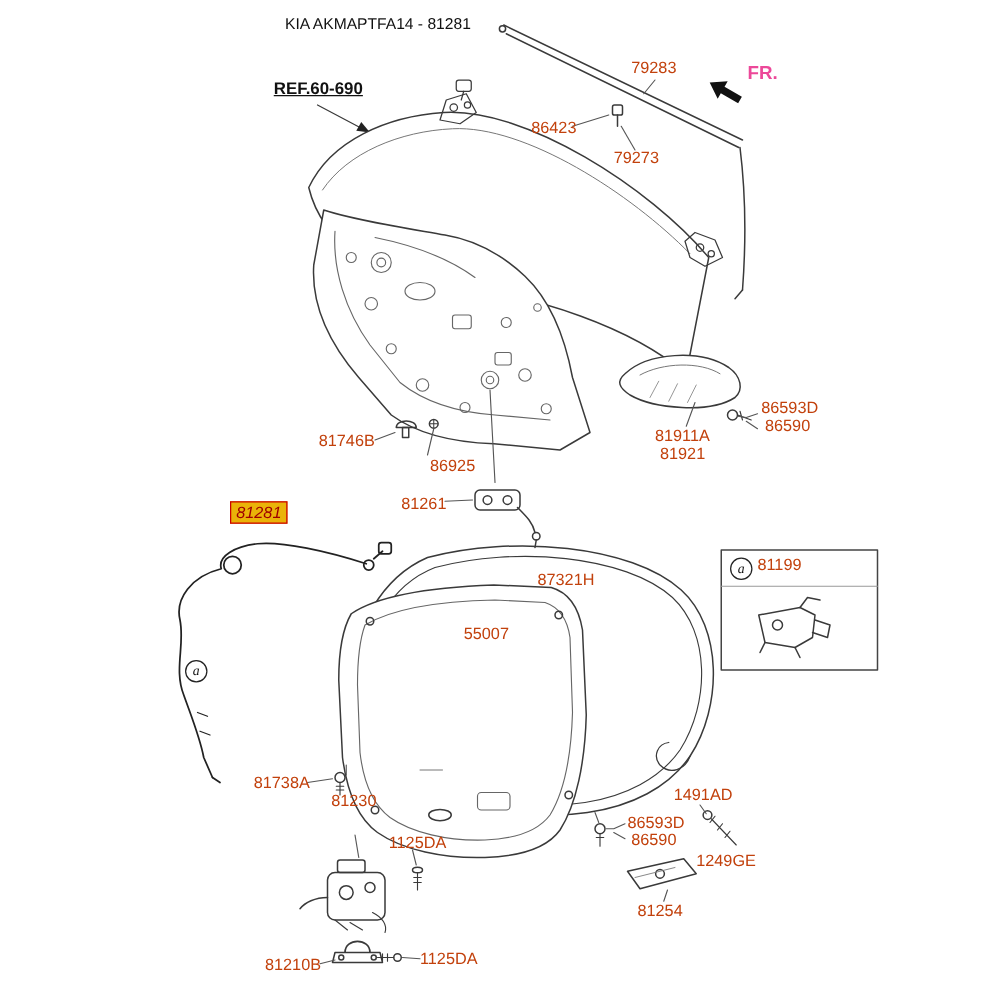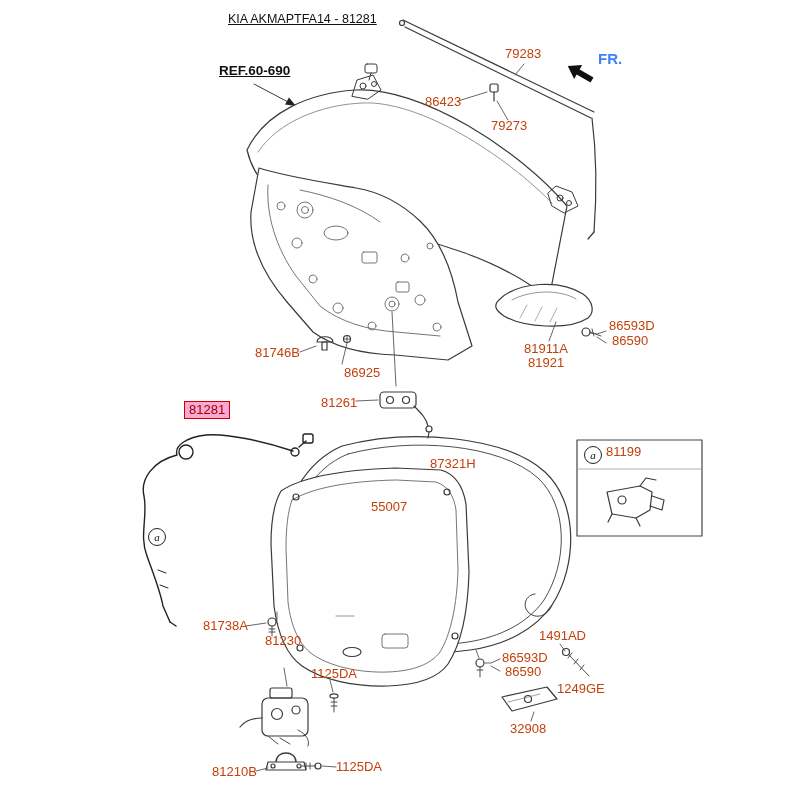--- a/index.html
+++ b/index.html
@@ -1,22 +1,22 @@
 <!DOCTYPE html>
 <html><head>
 <meta charset="utf-8">
 <style>
   html,body{margin:0;padding:0;background:#fff;}
   .stage{position:relative;width:800px;height:800px;background:#fff;overflow:hidden;
          font-family:"Liberation Sans",sans-serif;}
   .art{position:absolute;left:0;top:0;}
   .lbl{position:absolute;font-size:13px;color:#c2410c;white-space:nowrap;line-height:1.1;}
-  .title{font-size:12.5px;color:#111;text-decoration:underline;}
+  .title{font-size:12.5px;color:#111;}
   .ref{font-weight:bold;text-decoration:underline;font-size:13.5px;color:#111;cursor:pointer;padding-left:16px;}
-  .fr{font-weight:bold;font-size:15px;color:#3b82f6;}
+  .fr{font-weight:bold;font-size:15px;color:#ec4899;}
   .hl{padding:1px 4px;border:1.5px solid #c00;background:#f4a7a7;color:#a00000;}
   .marker{position:absolute;width:16px;height:16px;border:1.2px solid #222;border-radius:50%;
           background:#fff;display:flex;align-items:center;justify-content:center;
           font:italic 11px "Liberation Serif",serif;color:#111;}
 </style>
 </head>
 <body>
 
 <div class="stage">
 
@@ -228,30 +228,30 @@
   <div class="lbl" style="left:505px;top:47px">79283</div>
   <div class="lbl" style="left:425px;top:95px">86423</div>
   <div class="lbl" style="left:491px;top:119px">79273</div>
   <div class="lbl" style="left:609px;top:319px">86593D</div>
   <div class="lbl" style="left:612px;top:334px">86590</div>
   <div class="lbl" style="left:524px;top:342px">81911A</div>
   <div class="lbl" style="left:528px;top:356px">81921</div>
   <div class="lbl" style="left:255px;top:346px">81746B</div>
   <div class="lbl" style="left:344px;top:366px">86925</div>
   <div class="lbl" style="left:321px;top:396px">81261</div>
-  <div class="lbl hl" style="left: 184px; top: 401px; color: rgb(160, 0, 0); background: #f9a8d4; border-color: rgb(204, 0, 0);">81281</div>
+  <div class="lbl hl" style="left: 184px; top: 401px; color: rgb(160, 0, 0); background: #eab308; border-color: rgb(204, 0, 0); font-style: italic;">81281</div>
   <div class="lbl" style="left:430px;top:457px">87321H</div>
   <div class="lbl" style="left:371px;top:500px">55007</div>
   <div class="lbl" style="left:606px;top:445px">81199</div>
   <div class="lbl" style="left:203px;top:619px">81738A</div>
   <div class="lbl" style="left:502px;top:651px">86593D</div>
   <div class="lbl" style="left:505px;top:665px">86590</div>
   <div class="lbl" style="left:539px;top:629px">1491AD</div>
   <div class="lbl" style="left:557px;top:682px">1249GE</div>
-  <div class="lbl" style="left:510px;top:722px">32908</div>
+  <div class="lbl" style="left:510px;top:722px">81254</div>
   <div class="lbl" style="left:265px;top:634px">81230</div>
   <div class="lbl" style="left:311px;top:667px">1125DA</div>
   <div class="lbl" style="left:212px;top:765px">81210B</div>
   <div class="lbl" style="left:336px;top:760px">1125DA</div>
 
   <div class="marker" style="left:148px;top:528px">a</div>
   <div class="marker" style="left:584px;top:446px">a</div>
 
 </div>
 

